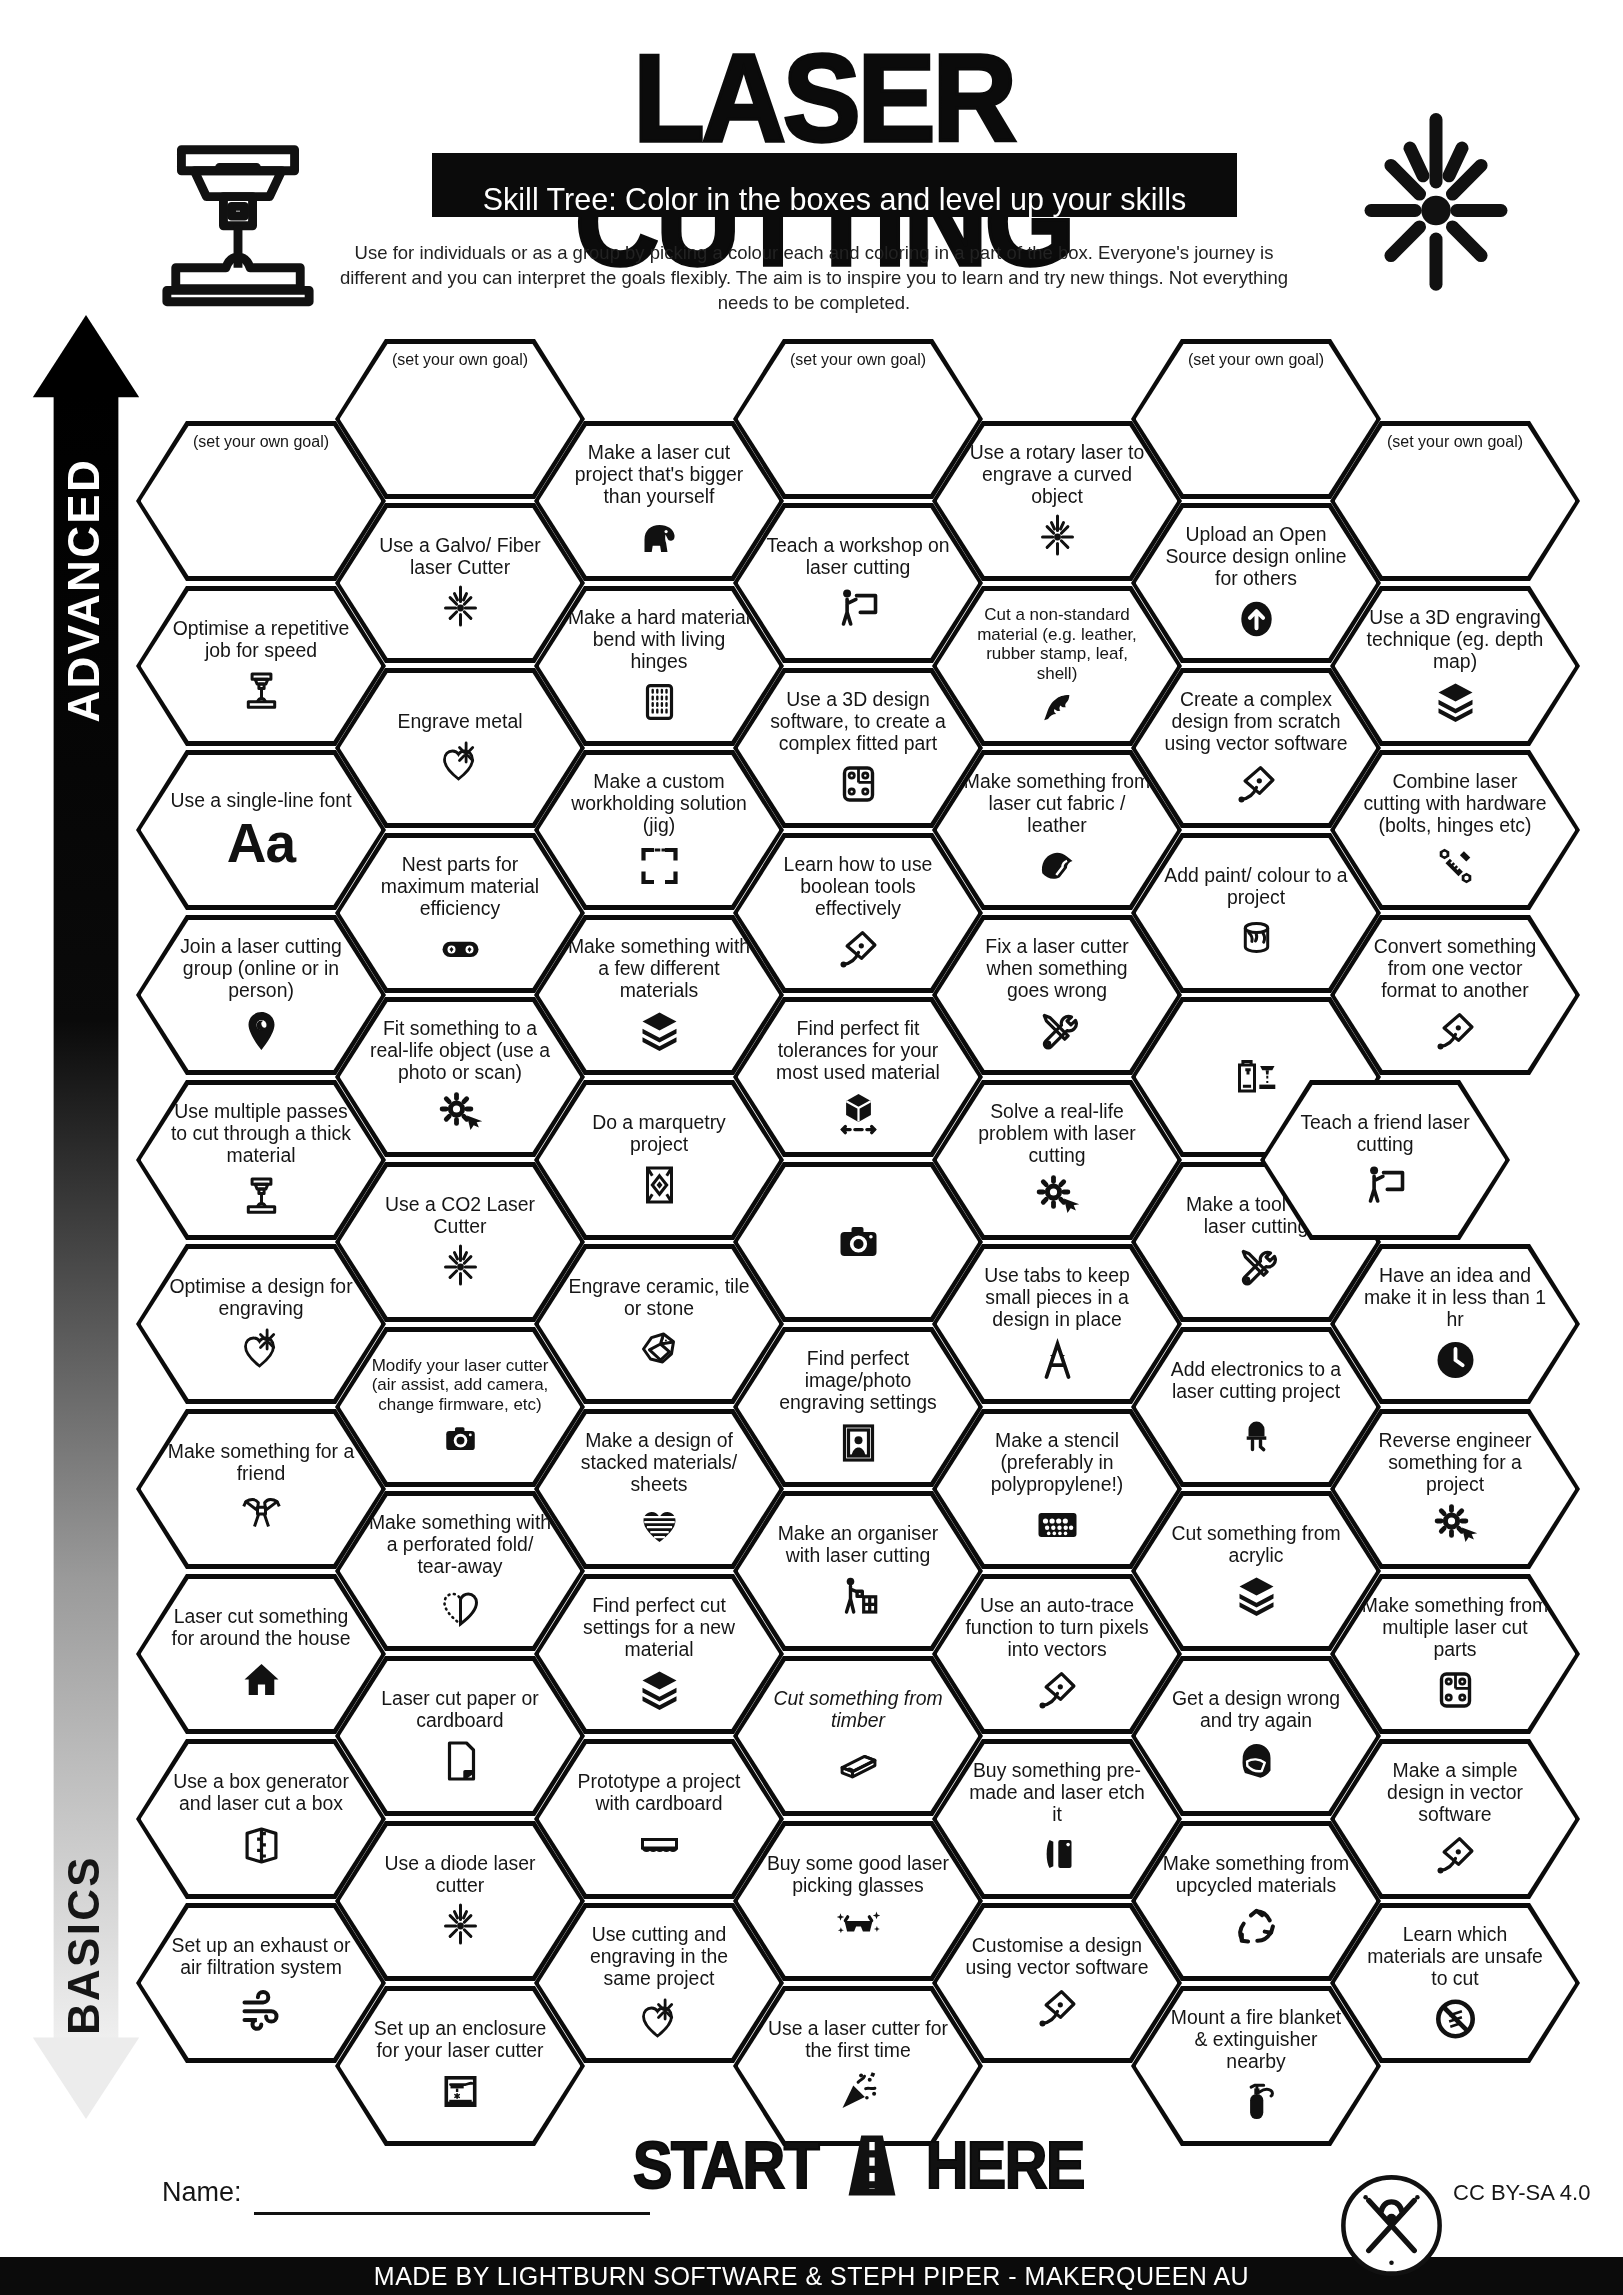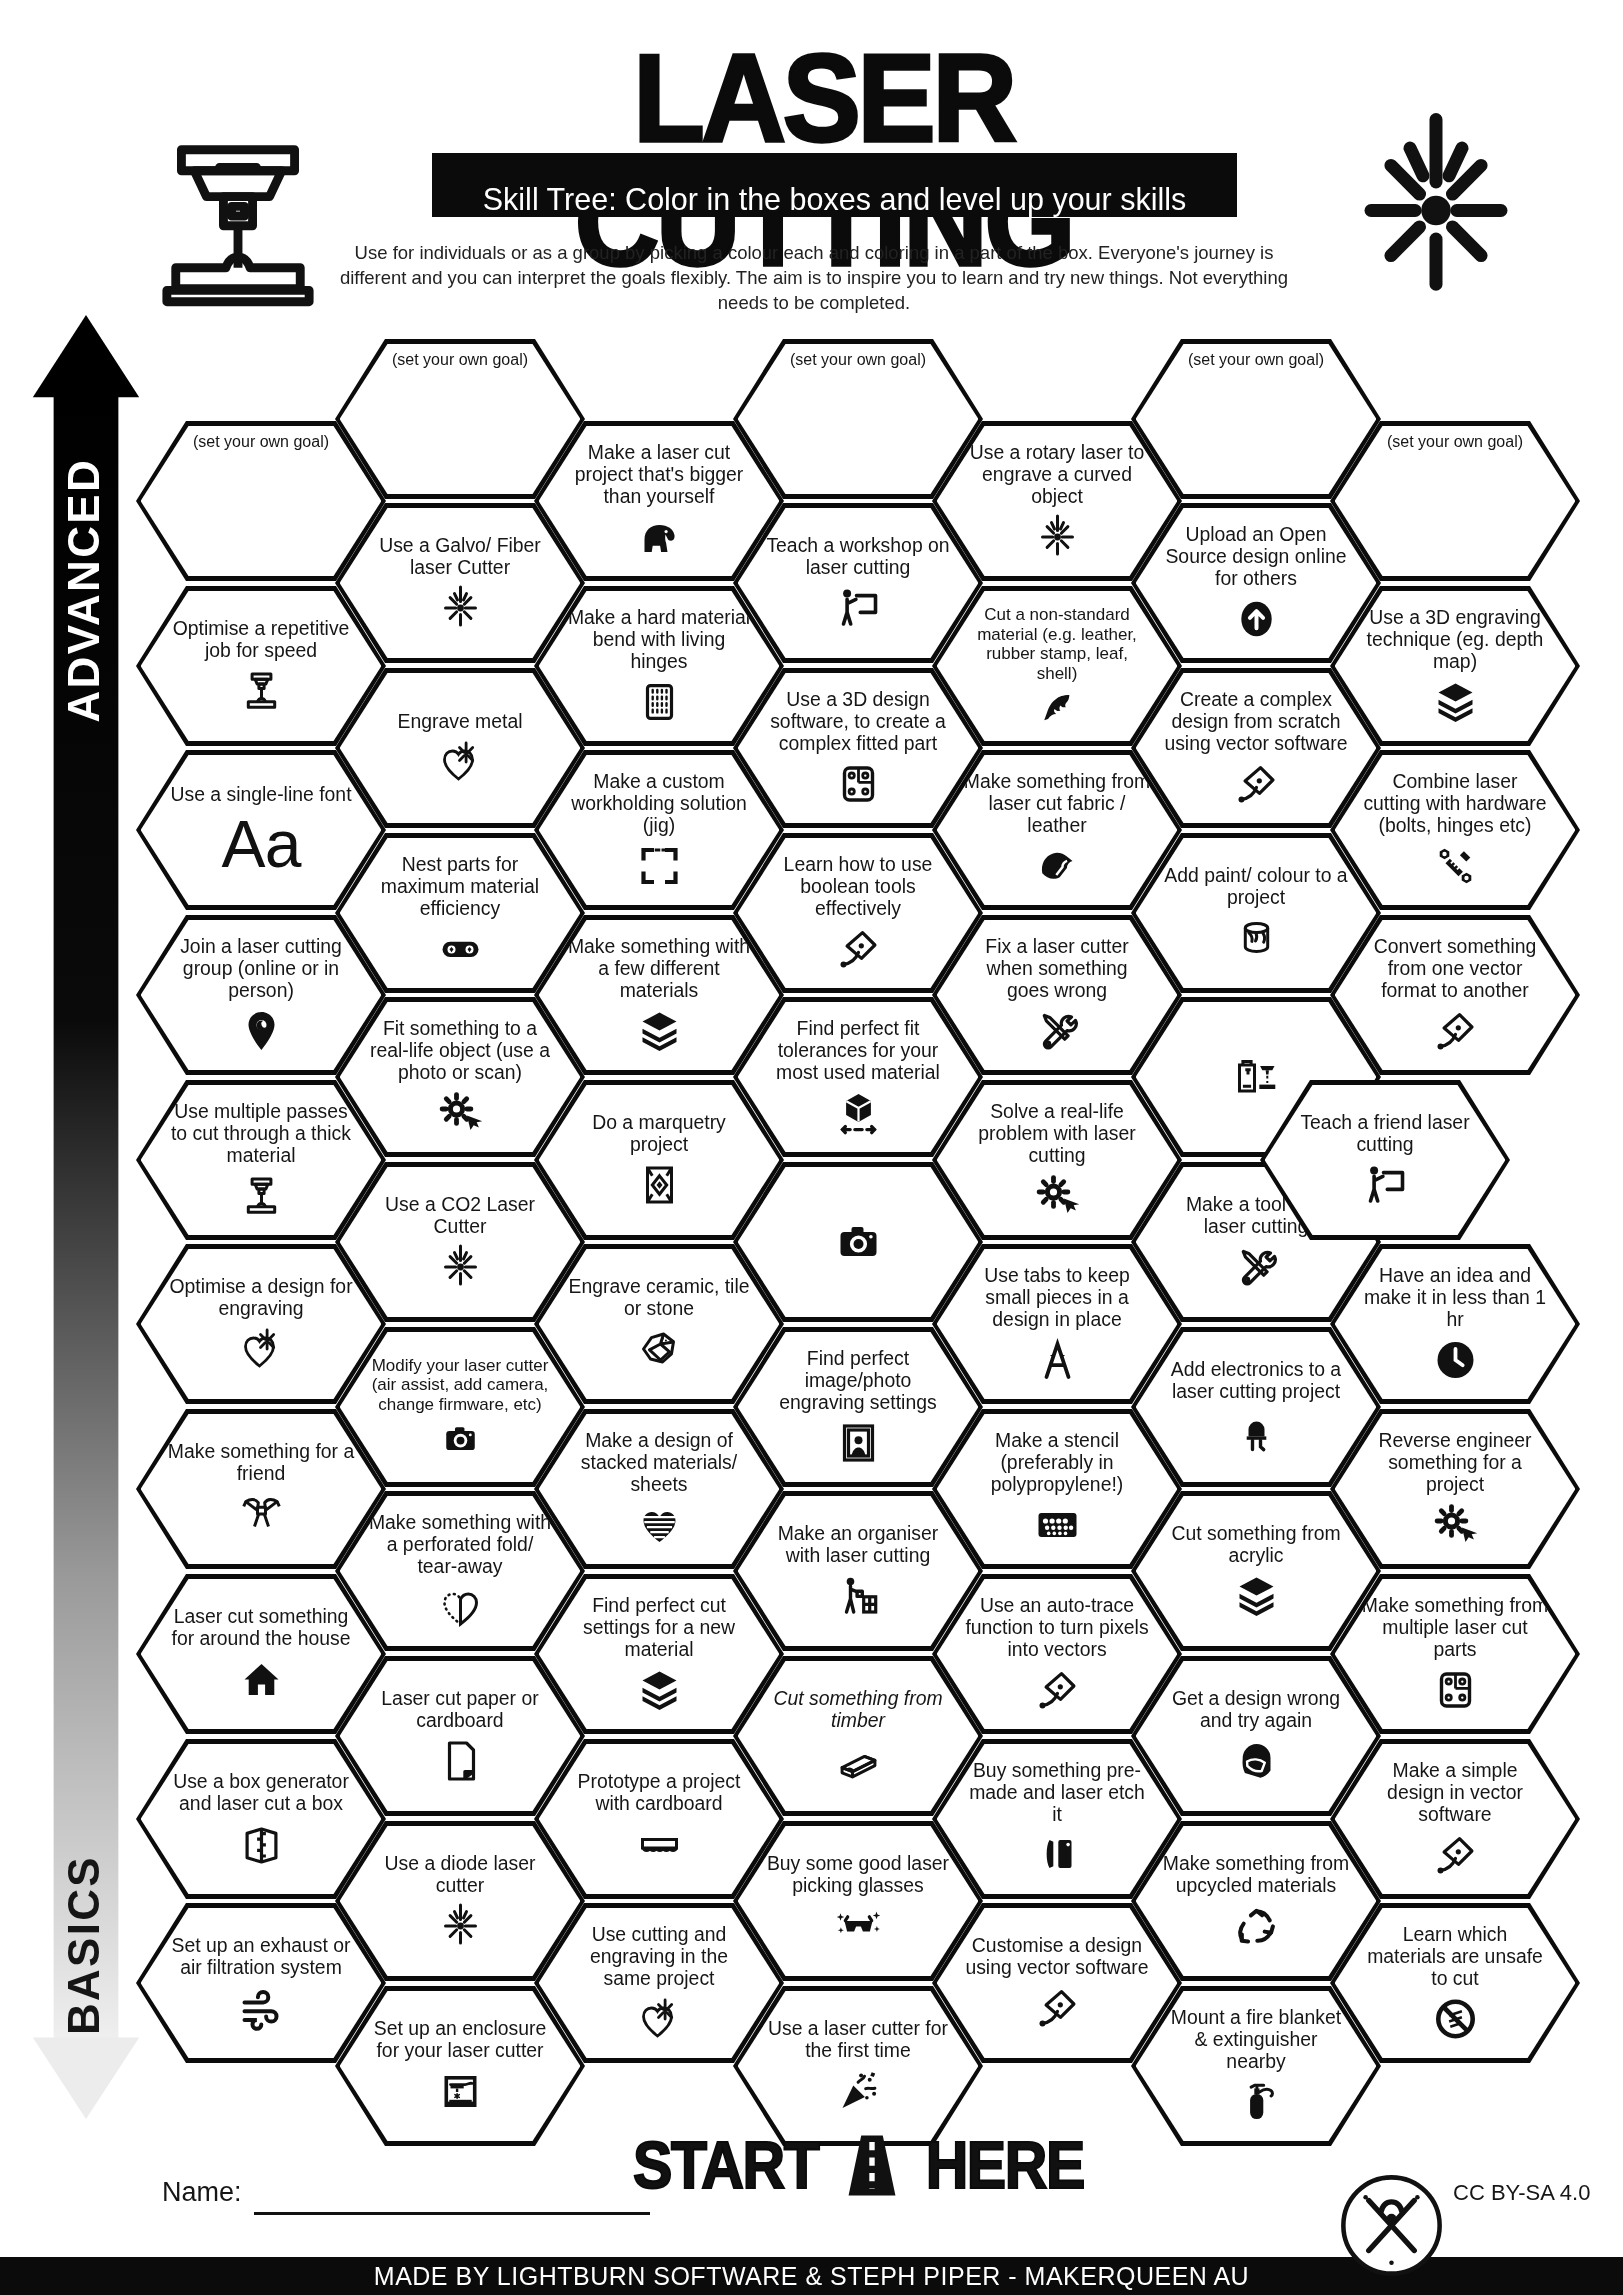--- a/index.html
+++ b/index.html
@@ -30,21 +30,21 @@
          clip-path:polygon(0% 50%,20% 0%,80% 0%,100% 50%,80% 100%,20% 100%); }
   .hex-inner { position:absolute; inset:4.6px; background:#fff;
          clip-path:polygon(0% 50%,20% 0%,80% 0%,100% 50%,80% 100%,20% 100%);
          display:flex; flex-direction:column; align-items:center; justify-content:center;
          gap:5.6px; padding:3.7px 27px; text-align:center; }
   .hex-label { font-size:19.4px; line-height:1.15; color:#161616; max-width:220px; }
   .hex-label.small { font-size:17px; }
   .hex-label.goal { position:absolute; top:7.4px; left:0; right:0; font-size:16px; max-width:none; }
   .hex-icon { height:48px; width:93px; flex:none; }
   .hex-icon.small { height:38px; }
-  .aa-sample { font-size:66px; line-height:1; color:#111; font-weight:400; letter-spacing:-0.9px; }
+  .aa-sample { font-size:55px; line-height:1; color:#111; font-weight:700; letter-spacing:-0.9px; }
 
   
   #start-here { left:611px; top:2110px; width:495px; height:111px;
                 display:flex; align-items:center; justify-content:center; gap:15.7px; }
   #start-here .big { font-size:59px; font-weight:700; letter-spacing:-1.4px;
                      -webkit-text-stroke:1.9px #0b0b0b; transform:scaleY(1.12); }
   #road-icon { width:76px; height:109px; }
   #name-row { left:162px; top:2177px; font-size:27px; color:#161616; }
   #name-line { left:254px; top:2212px; width:396px; height:2.8px; background:#111; }
   #cc-logo { left:1337px; top:2171px; width:109px; height:109px; z-index:2; }

